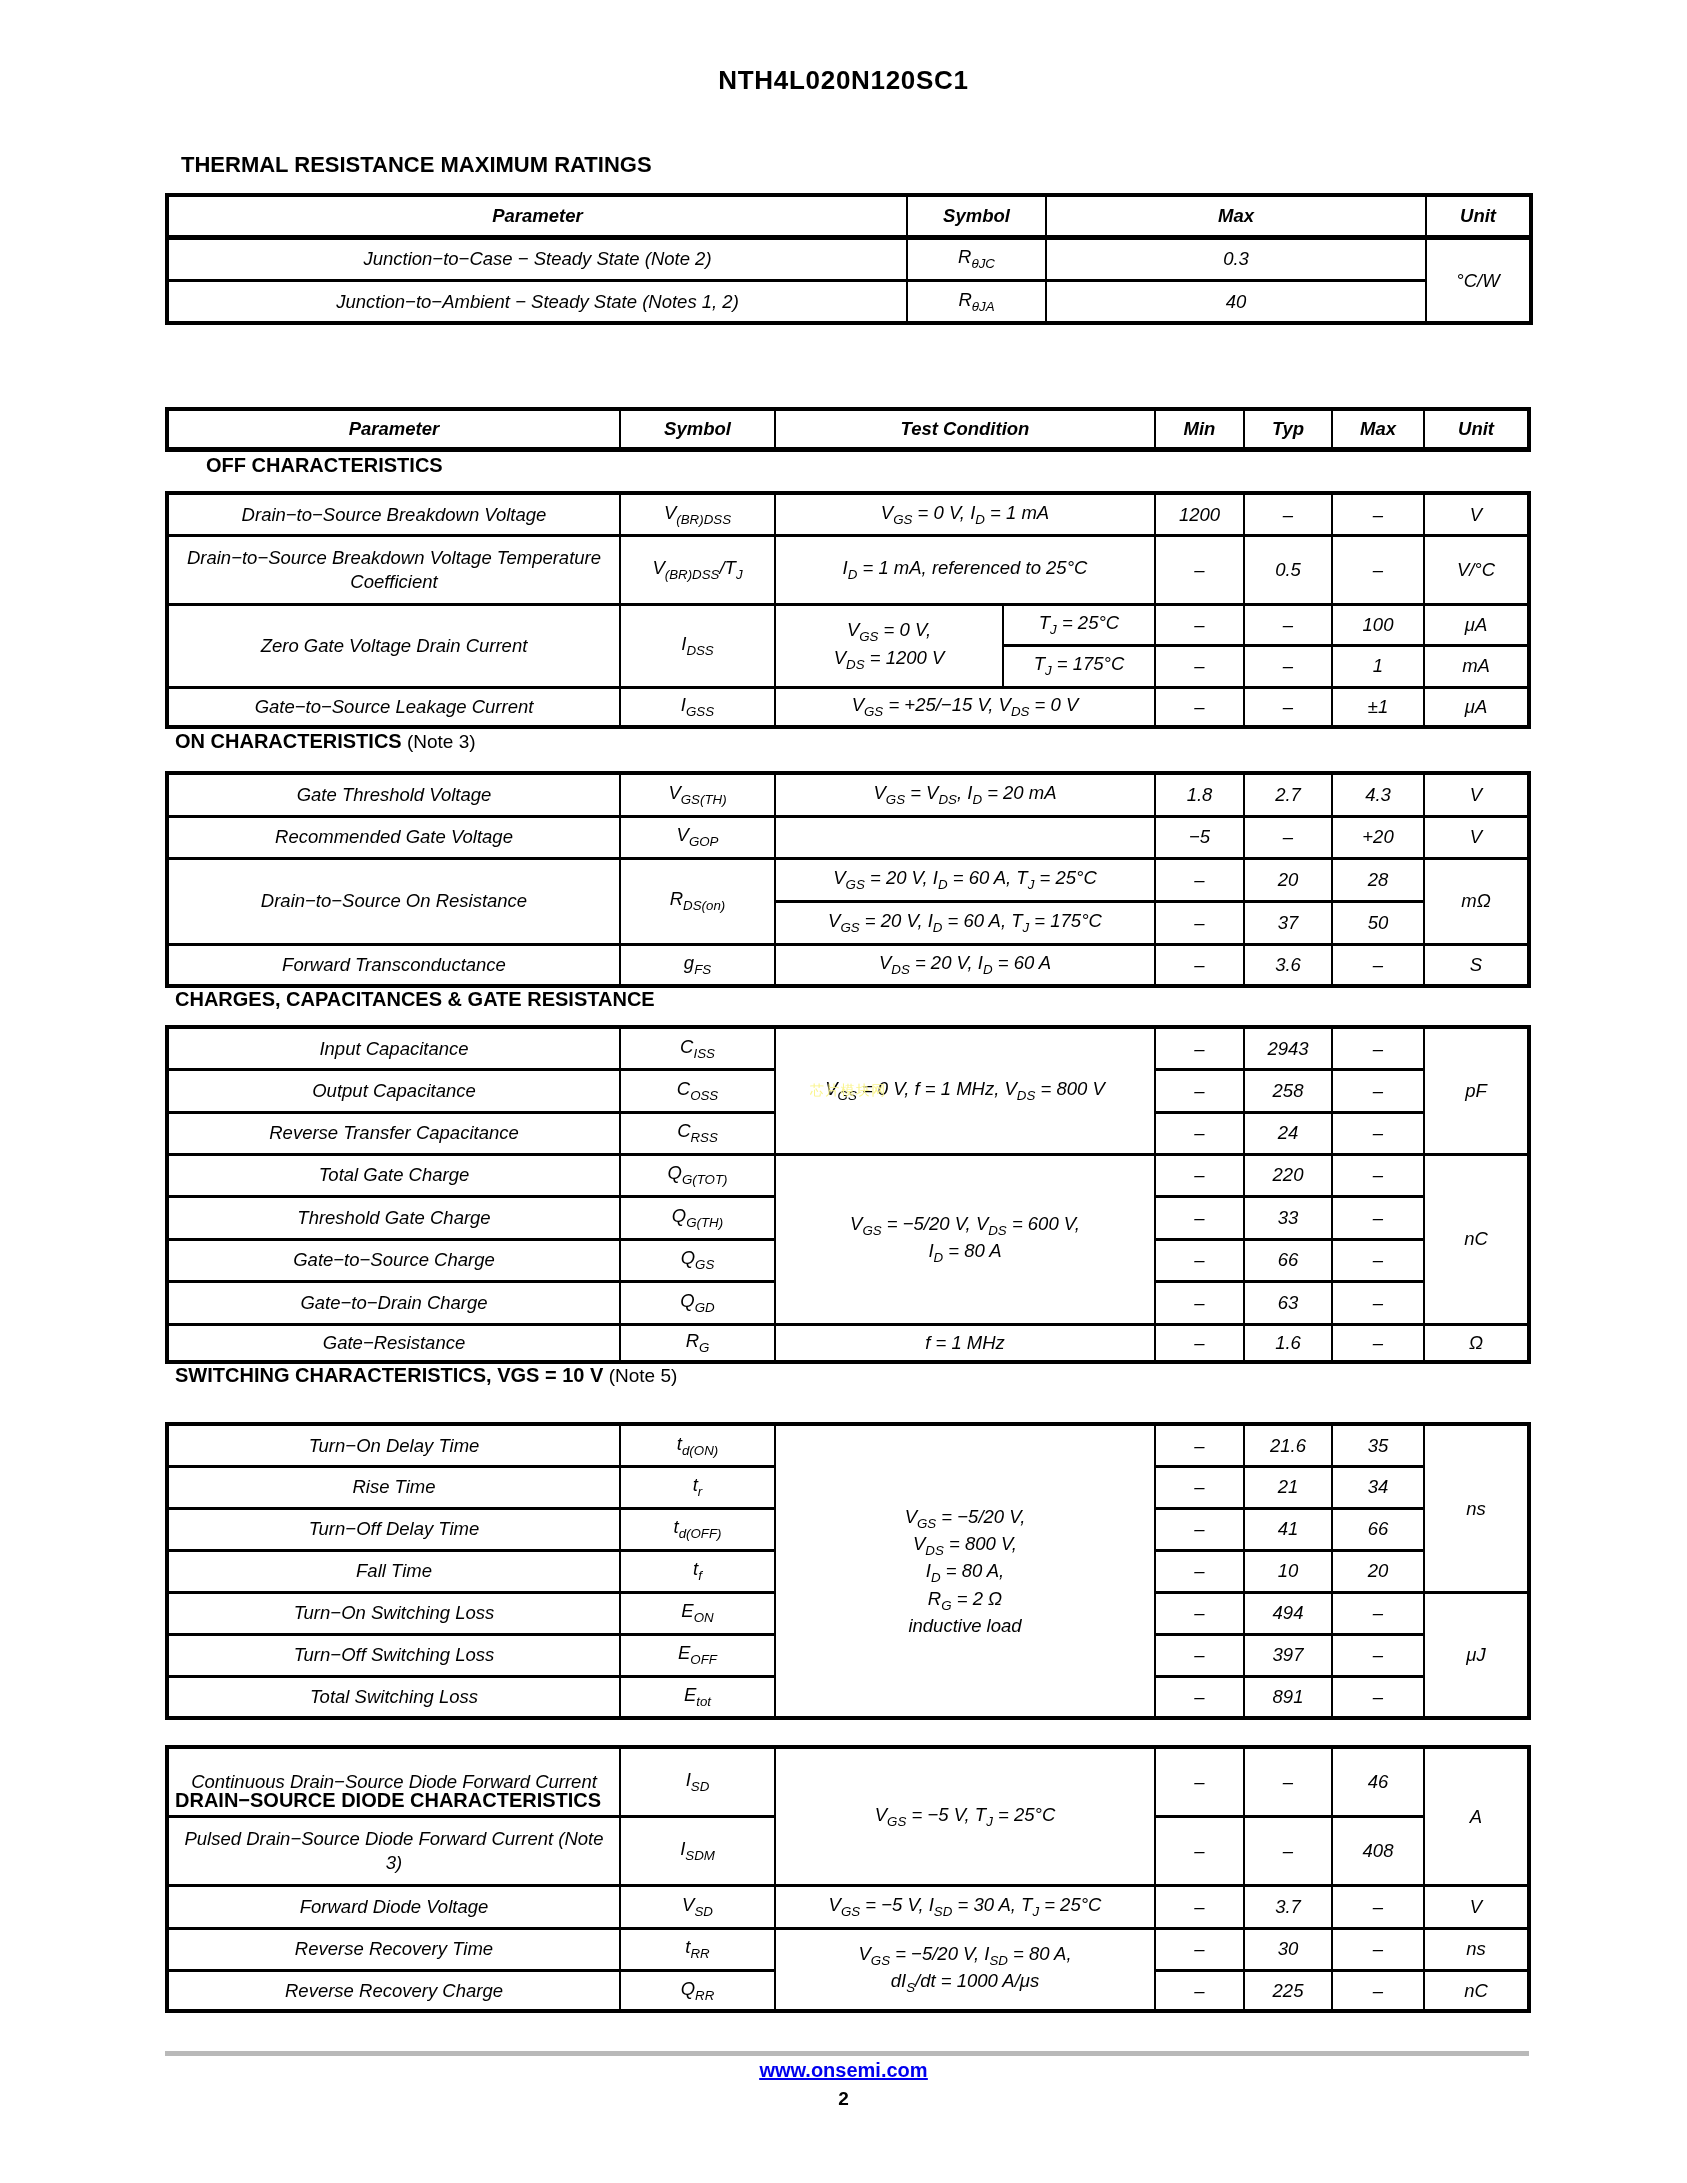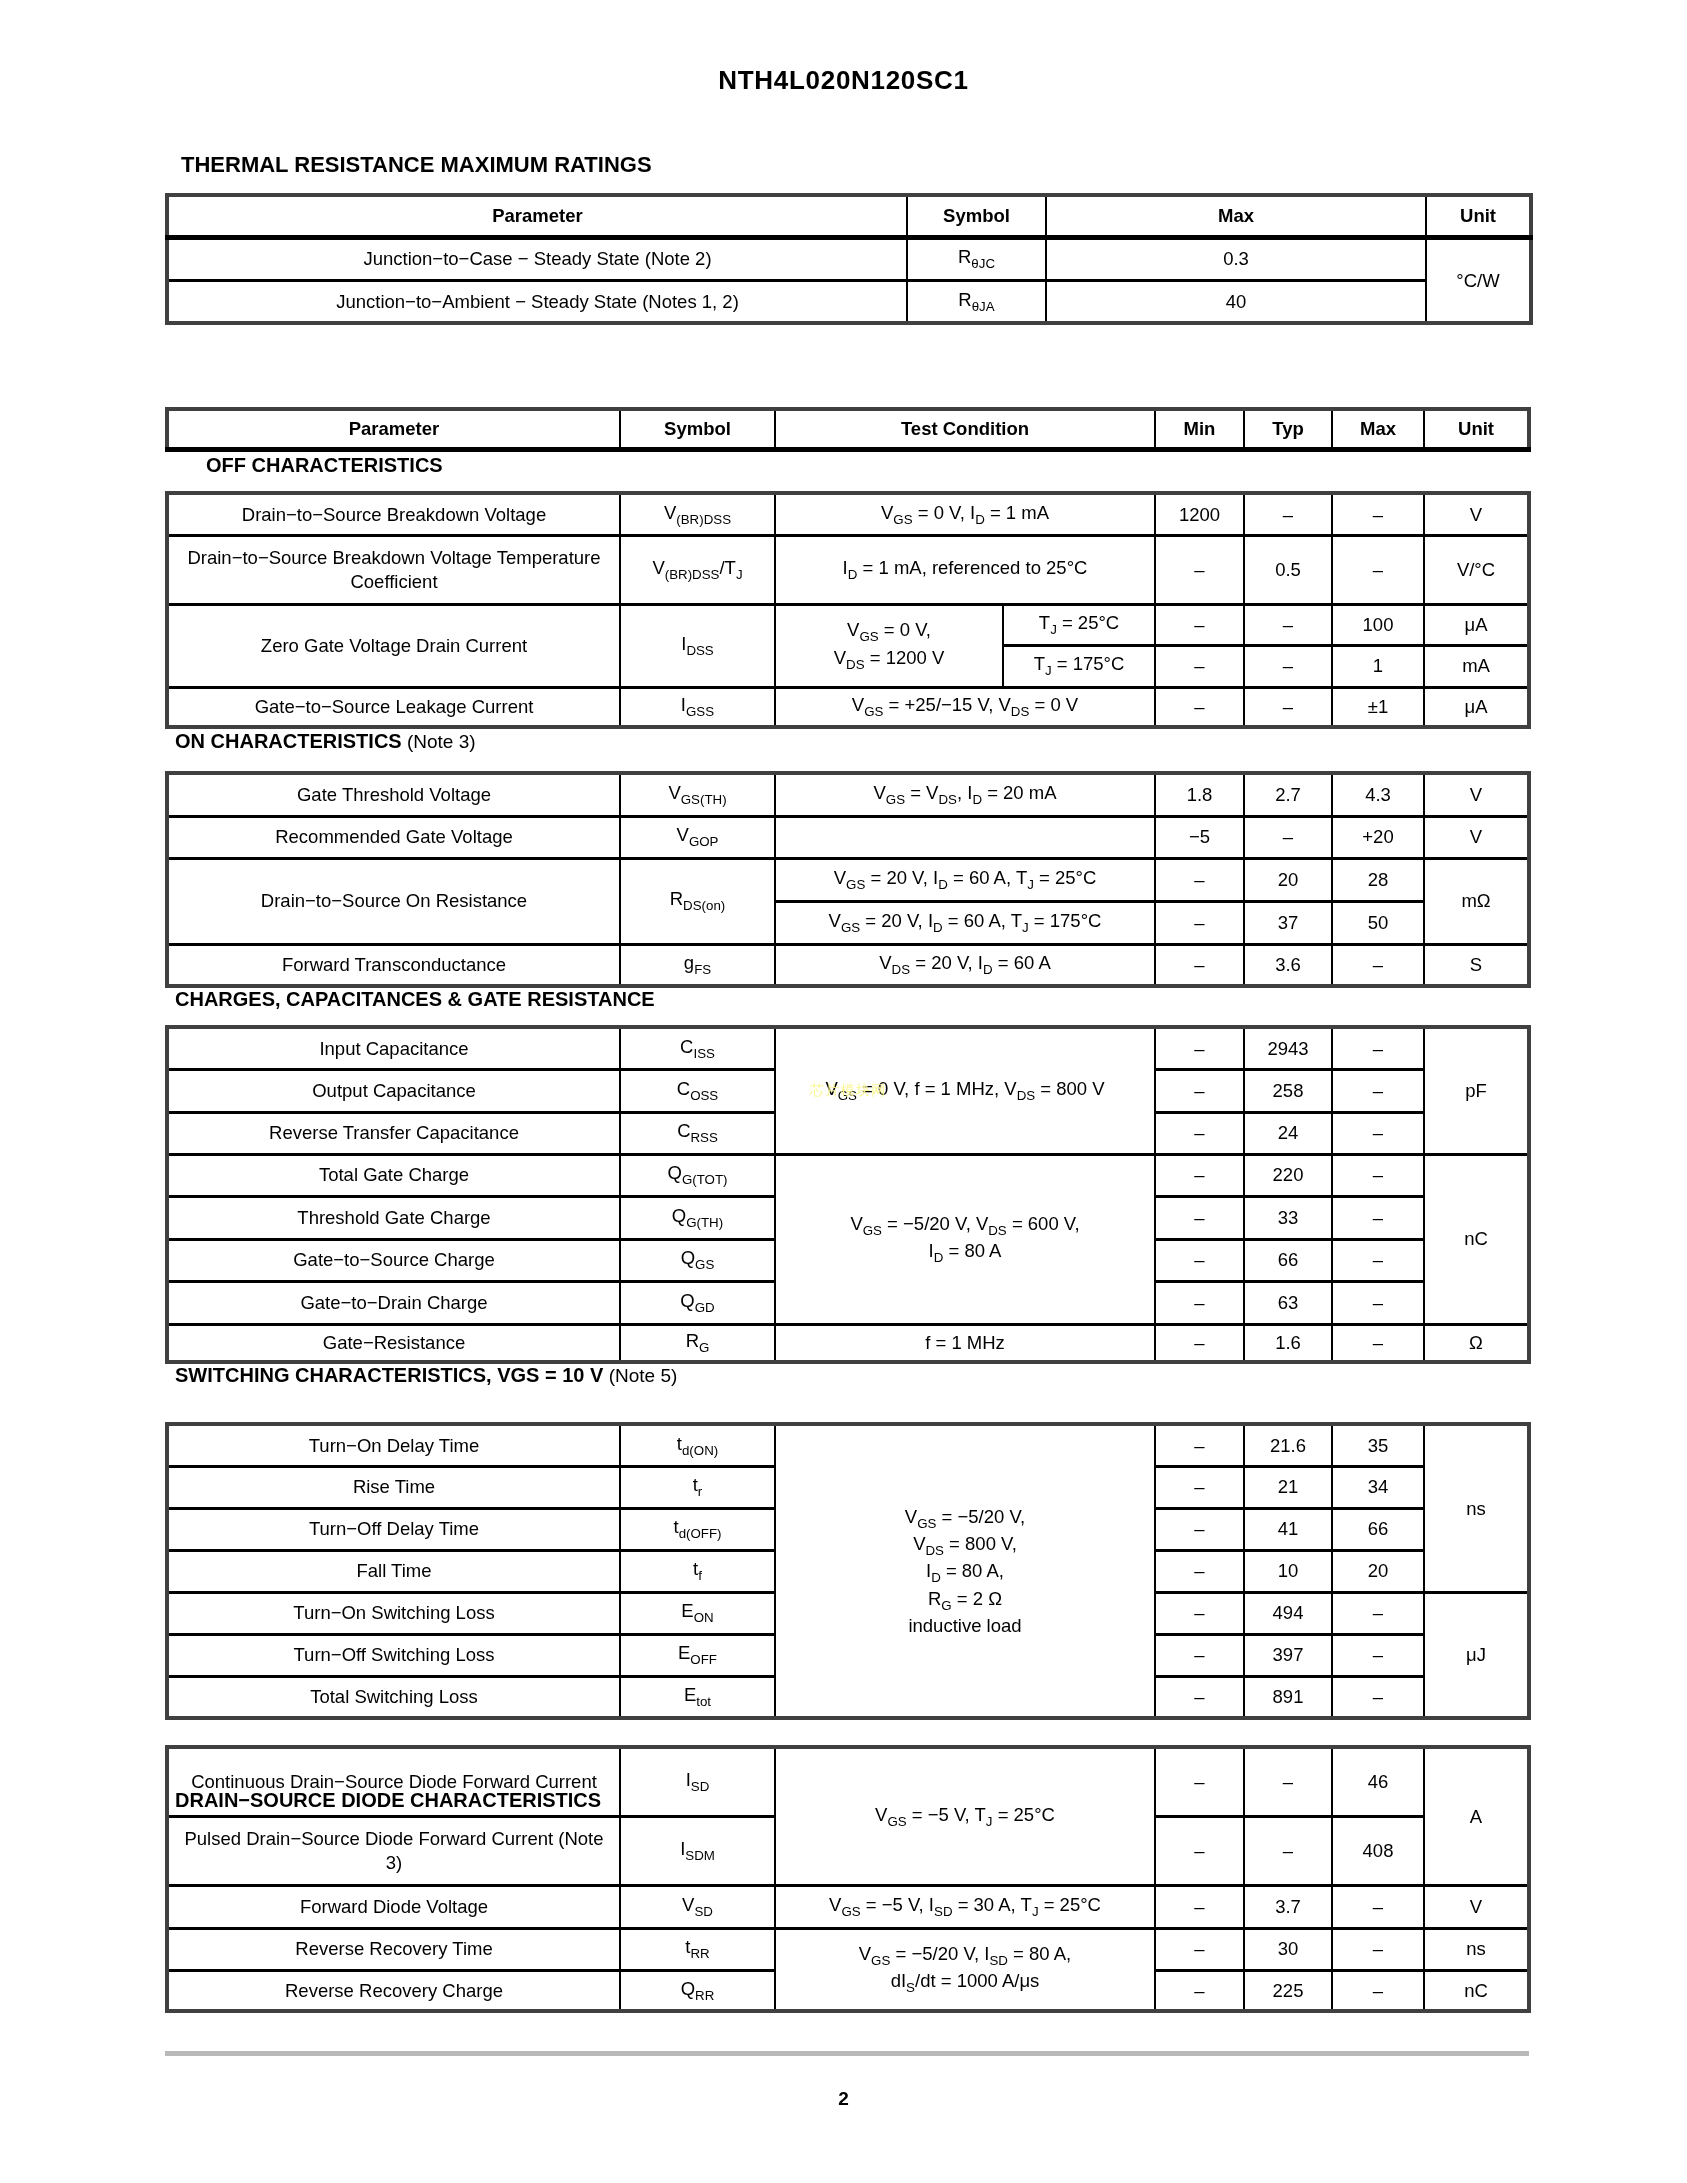--- a/index.html
+++ b/index.html
@@ -13,21 +13,22 @@
     font-size:26px; font-weight:bold; letter-spacing:0.7px;
   }
   .sec-heading { position:absolute; left:175px; font-size:22px; font-weight:bold; white-space:nowrap;margin-left:6px; }
   .sec-heading .note { font-weight:normal; font-size:18.5px; margin-left:5.3px; }
   .subsec { position:absolute; left:175px; font-size:20px; font-weight:bold; white-space:nowrap; }
   .subsec .note { font-weight:normal; font-size:19px; margin-left:5.3px; }
 
   table.ds {
     position:absolute; left:165px; width:1364px;
     border-collapse:collapse; table-layout:fixed;
-    border:4px solid #404040;
+    border:4px solid #000000;
+    font-style:italic;
   }
   table.ds th, table.ds td {
     border:2.6px solid #000; border-top-width:3.3px; border-bottom-width:3.3px;
     font-size:18.5px; padding:0 5.3px; text-align:center; vertical-align:middle;
     overflow:hidden; line-height:1.25;
   }
   table.ds thead th { font-weight:bold; border-bottom-width:5.3px; }
   td.pl { text-align:left; padding-left:10.6px; padding-right:6.6px; }
   td.tc { text-align:left; padding-left:13.2px; padding-right:5.3px; }
   td.vtop { vertical-align:top; padding-top:8.6px; }
@@ -450,16 +451,17 @@
         <td>225</td>
         <td>–</td>
         <td>nC</td>
       </tr>
     </tbody>
   </table>
 
   <div class="watermark">芯片模块网</div>
 
   <div class="footer-rule"></div>
+  <div class="footer-link"><a style="color:inherit;text-decoration:inherit;">www.onsemi.com</a></div>
   <div class="footer-page">2</div>
 
 </div>
 
 
 </body></html>

